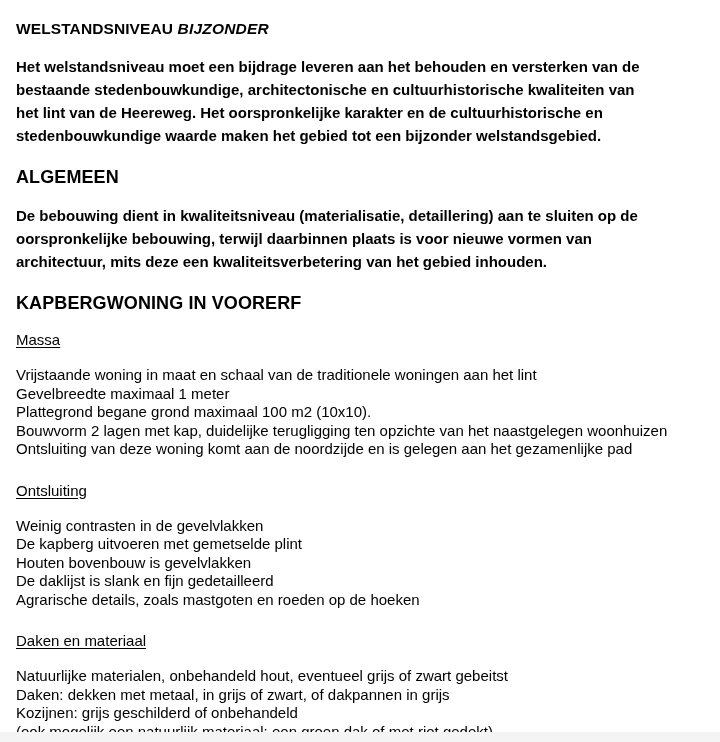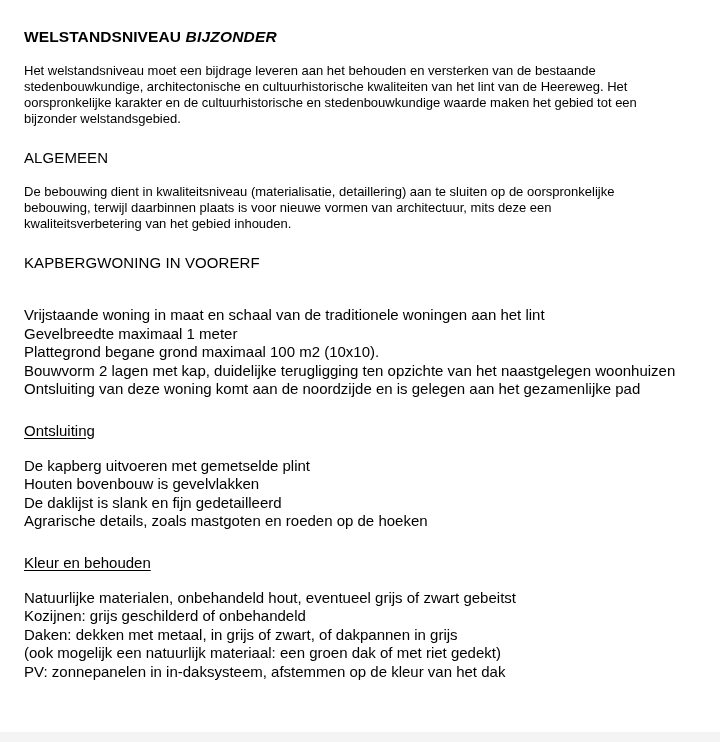--- a/index.html
+++ b/index.html
@@ -13,21 +13,21 @@
     font-family: "Liberation Sans", sans-serif;
     color: #000000;
     overflow: hidden;
     position: relative;
   }
   .page {
     position: relative;
     width: 668px;
     height: 742px;
     background: #ffffff;
-    padding: 16px;
+    padding: 8px;
     box-sizing: border-box;
   }
   .content {
     padding: 0 10px 0 8px;
   }
 
   
   .doc-title {
     font-size: 15.5px;
     line-height: 19px;
@@ -37,41 +37,41 @@
     white-space: nowrap;
   }
   .doc-title .level {
     font-weight: bold;
     font-style: italic;
     letter-spacing: 0.2px;
   }
 
   
   .heading {
-    font-size: 15px;
+    font-size: 18px;
     line-height: 19px;
-    font-weight: normal;
+    font-weight: bold;
     letter-spacing: 0.1px;
   }
 
   
   .subheading {
     font-size: 15px;
     line-height: 19px;
     font-weight: normal;
     text-decoration: underline;
     text-underline-offset: 2px;
     display: inline-block;
   }
 
   
   .para {
-    font-size: 13px;
-    line-height: 16px;
-    font-weight: normal;
+    font-size: 15px;
+    line-height: 23px;
+    font-weight: bold;
   }
   .para-line {
     font-size: 15px;
     line-height: 18.5px;
     white-space: nowrap;
   }
 
   
   .gap-title { height: 17px; }
   .gap-sec   { height: 21px; }
@@ -107,58 +107,62 @@
     <div class="gap-head"></div>
 
     <div class="para">De bebouwing dient in kwaliteitsniveau (materialisatie, detaillering) aan te sluiten op de oorspronkelijke bebouwing, terwijl daarbinnen plaats is voor nieuwe vormen van architectuur, mits deze een kwaliteitsverbetering van het gebied inhouden.</div>
 
     <div class="gap-sec"></div>
 
     <div class="heading">KAPBERGWONING IN VOORERF</div>
 
     <div class="gap-head"></div>
 
+    <div>
+      <span class="subheading">Massa</span>
+    </div>
 
     <div class="gap-sub"></div>
 
     <div>
       <div class="para-line">Vrijstaande woning in maat en schaal van de traditionele woningen aan het lint</div>
       <div class="para-line">Gevelbreedte maximaal 1 meter</div>
       <div class="para-line">Plattegrond begane grond maximaal 100 m2 (10x10).</div>
       <div class="para-line">Bouwvorm 2 lagen met kap, duidelijke terugligging ten opzichte van het naastgelegen woonhuizen</div>
       <div class="para-line">Ontsluiting van deze woning komt aan de noordzijde en is gelegen aan het gezamenlijke pad</div>
     </div>
 
     <div class="gap-block"></div>
 
     <div>
       <span class="subheading">Ontsluiting</span>
     </div>
 
     <div class="gap-sub"></div>
 
     <div>
+      <div class="para-line">Weinig contrasten in de gevelvlakken</div>
       <div class="para-line">De kapberg uitvoeren met gemetselde plint</div>
       <div class="para-line">Houten bovenbouw is gevelvlakken</div>
       <div class="para-line">De daklijst is slank en fijn gedetailleerd</div>
       <div class="para-line">Agrarische details, zoals mastgoten en roeden op de hoeken</div>
     </div>
 
     <div class="gap-block"></div>
 
     <div>
-      <span class="subheading">Kleur en behouden</span>
+      <span class="subheading">Daken en materiaal</span>
     </div>
 
     <div class="gap-sub"></div>
 
     <div>
       <div class="para-line">Natuurlijke materialen, onbehandeld hout, eventueel grijs of zwart gebeitst</div>
+      <div class="para-line">Daken: dekken met metaal, in grijs of zwart, of dakpannen in grijs</div>
       <div class="para-line">Kozijnen: grijs geschilderd of onbehandeld</div>
-      <div class="para-line">Daken: dekken met metaal, in grijs of zwart, of dakpannen in grijs</div>
       <div class="para-line">(ook mogelijk een natuurlijk materiaal: een groen dak of met riet gedekt)</div>
       <div class="para-line">PV: zonnepanelen in in-daksysteem, afstemmen op de kleur van het dak</div>
 
     </div>
 
   </div>
 
   <div class="bottom-band"></div>
 </div>
 

